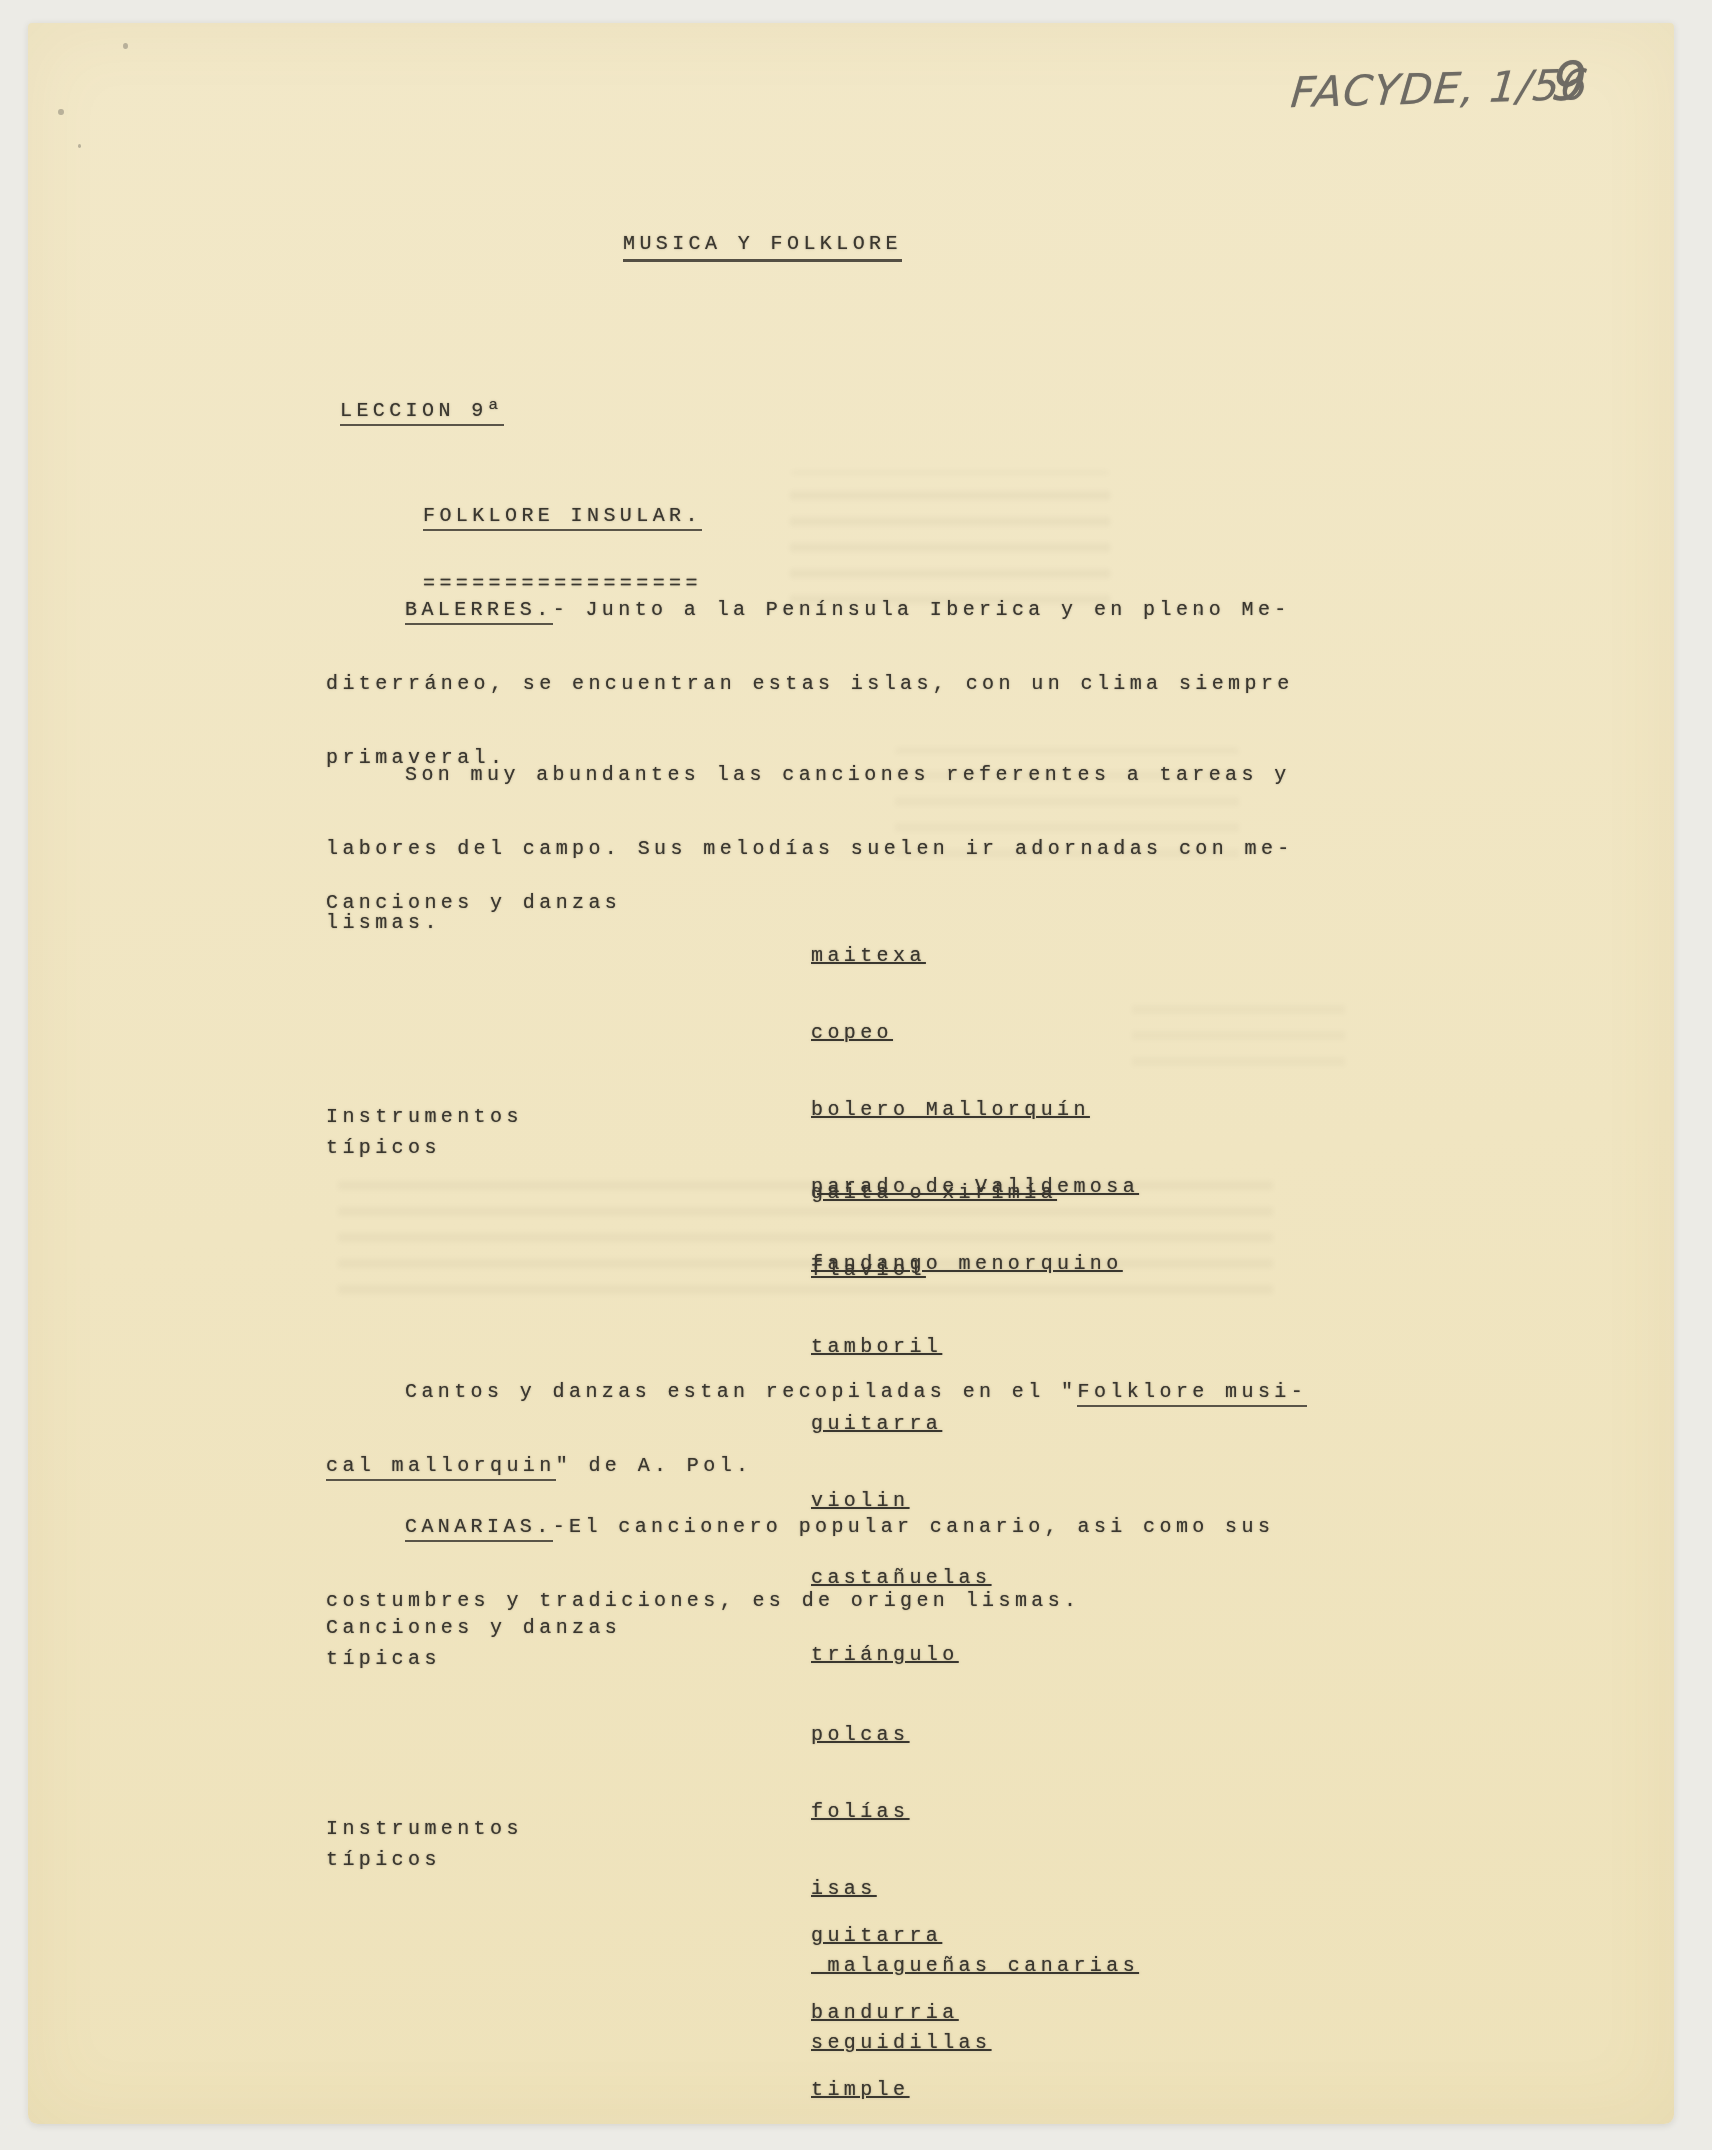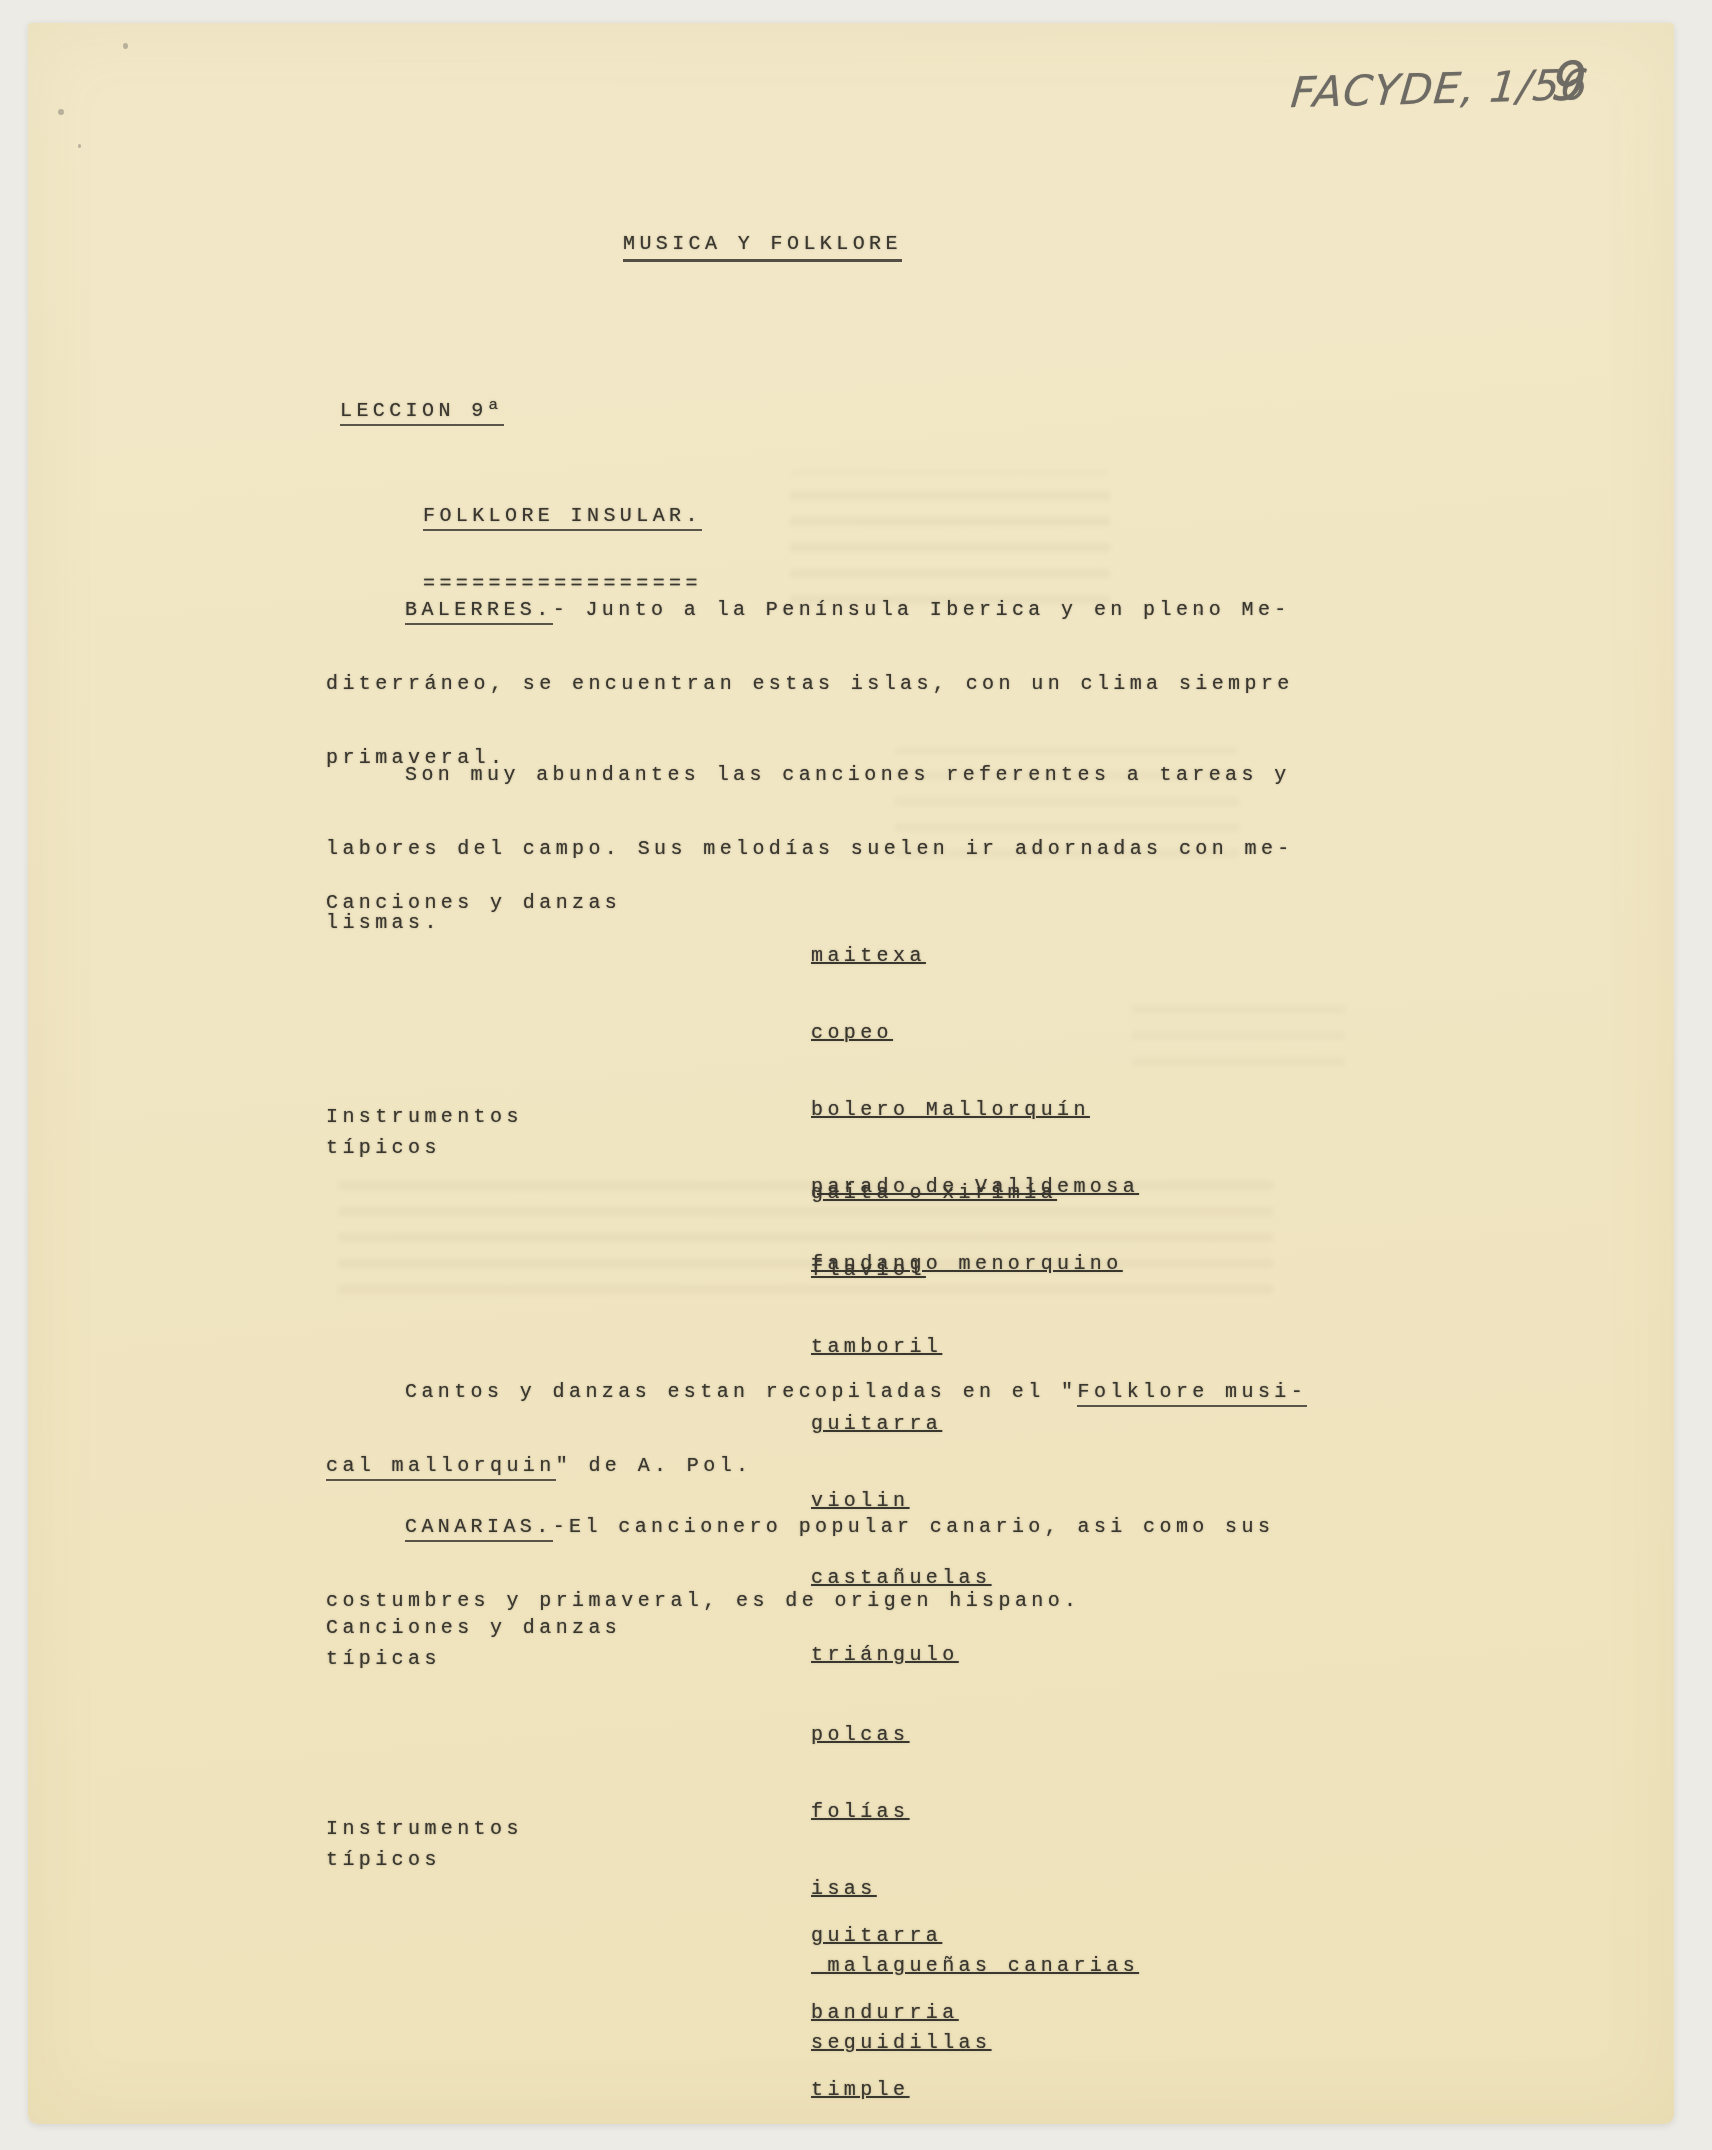--- a/index.html
+++ b/index.html
@@ -122,21 +122,21 @@
     </div>
   </div>
 
   <div class="tw" style="left:298px;top:1309px;">
     <div class="line indent"><span>Cantos y danzas estan recopiladas en el "</span><span class="ul">Folklore musi-</span></div>
     <div class="line"><span class="ul">cal mallorquin</span><span>" de A. Pol.</span></div>
   </div>
 
   <div class="tw" style="left:298px;top:1444px;">
     <div class="line indent"><span class="ul">CANARIAS.</span><span>-El cancionero popular canario, asi como sus</span></div>
-    <div class="line">costumbres y primaveral, es de origen hispano.</div>
+    <div class="line">costumbres y tradiciones, es de origen lismas.</div>
   </div>
 
   <div class="list tw" style="left:298px;top:1558px;">
     <div class="list-label" style="top:31px;">Canciones y danzas</div>
     <div class="list-label" style="top:62px;">típicas</div>
     <div class="items">
       <div class="item">polcas</div>
       <div class="item">folías</div>
       <div class="item">isas</div>
       <div class="item"> malagueñas canarias</div>

